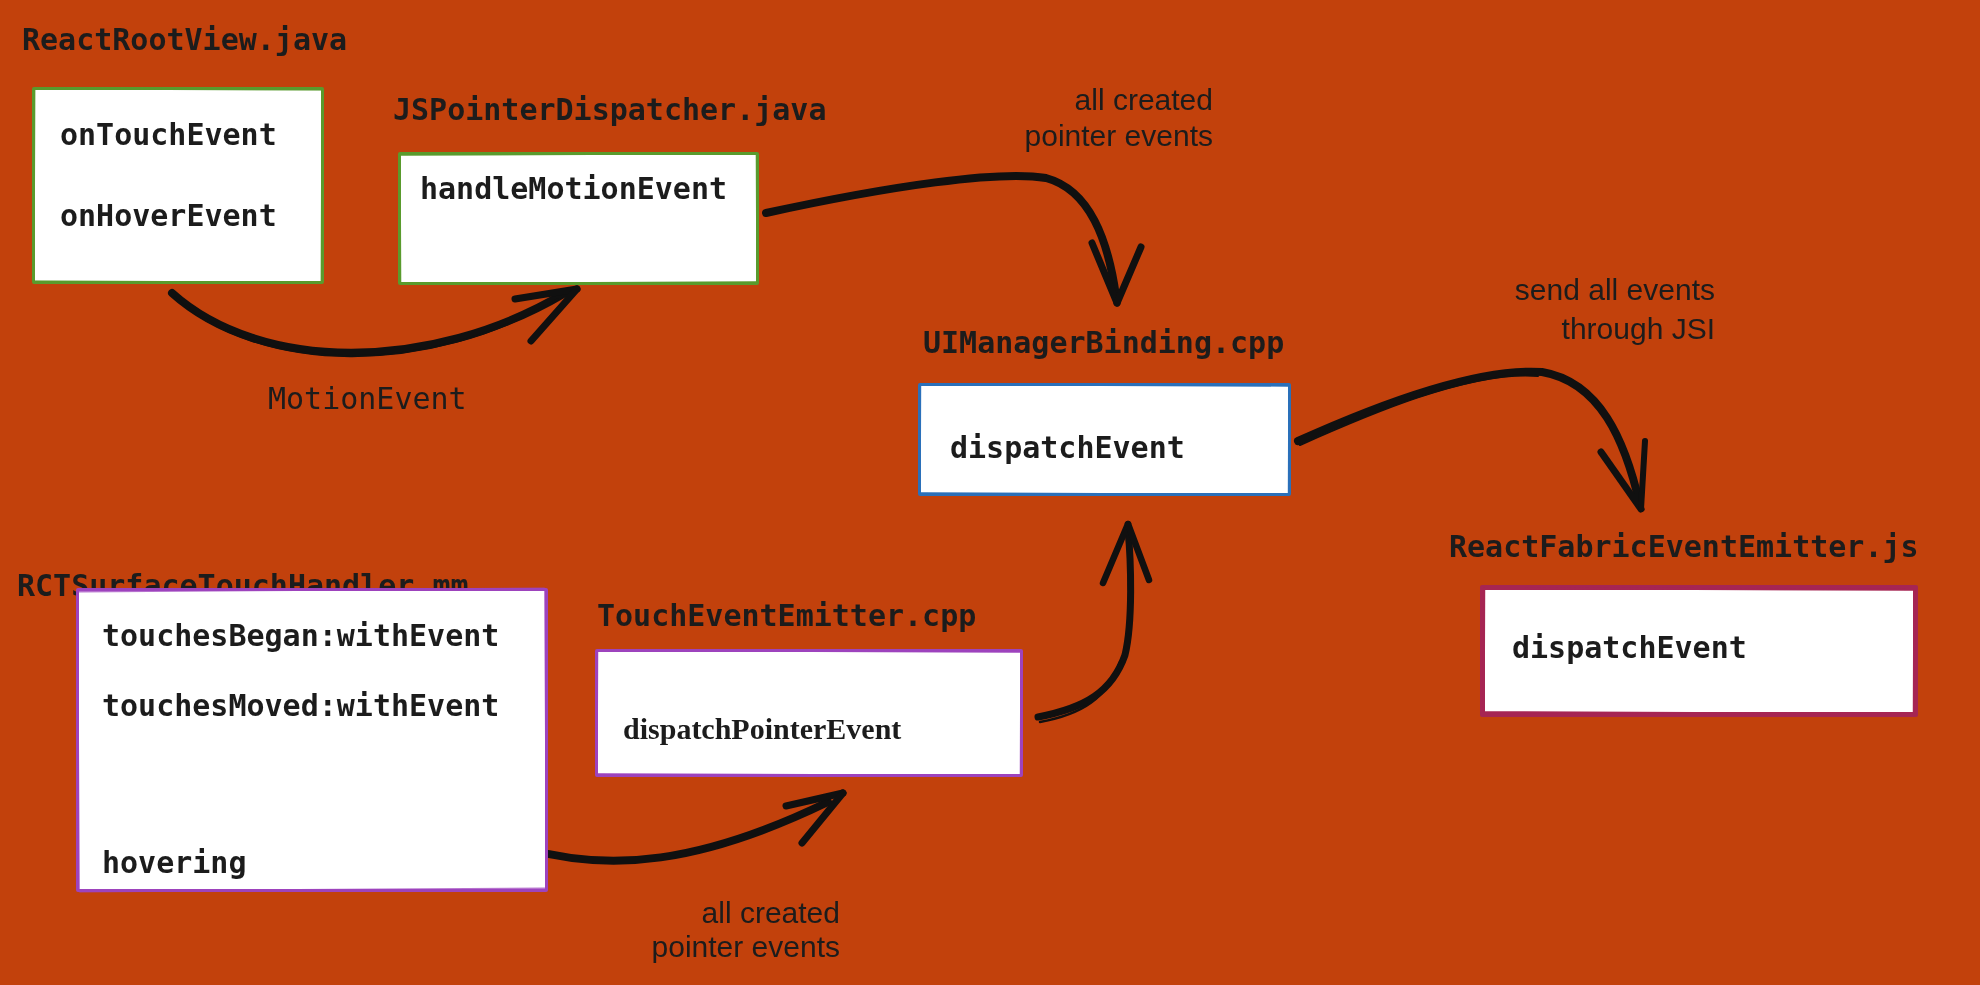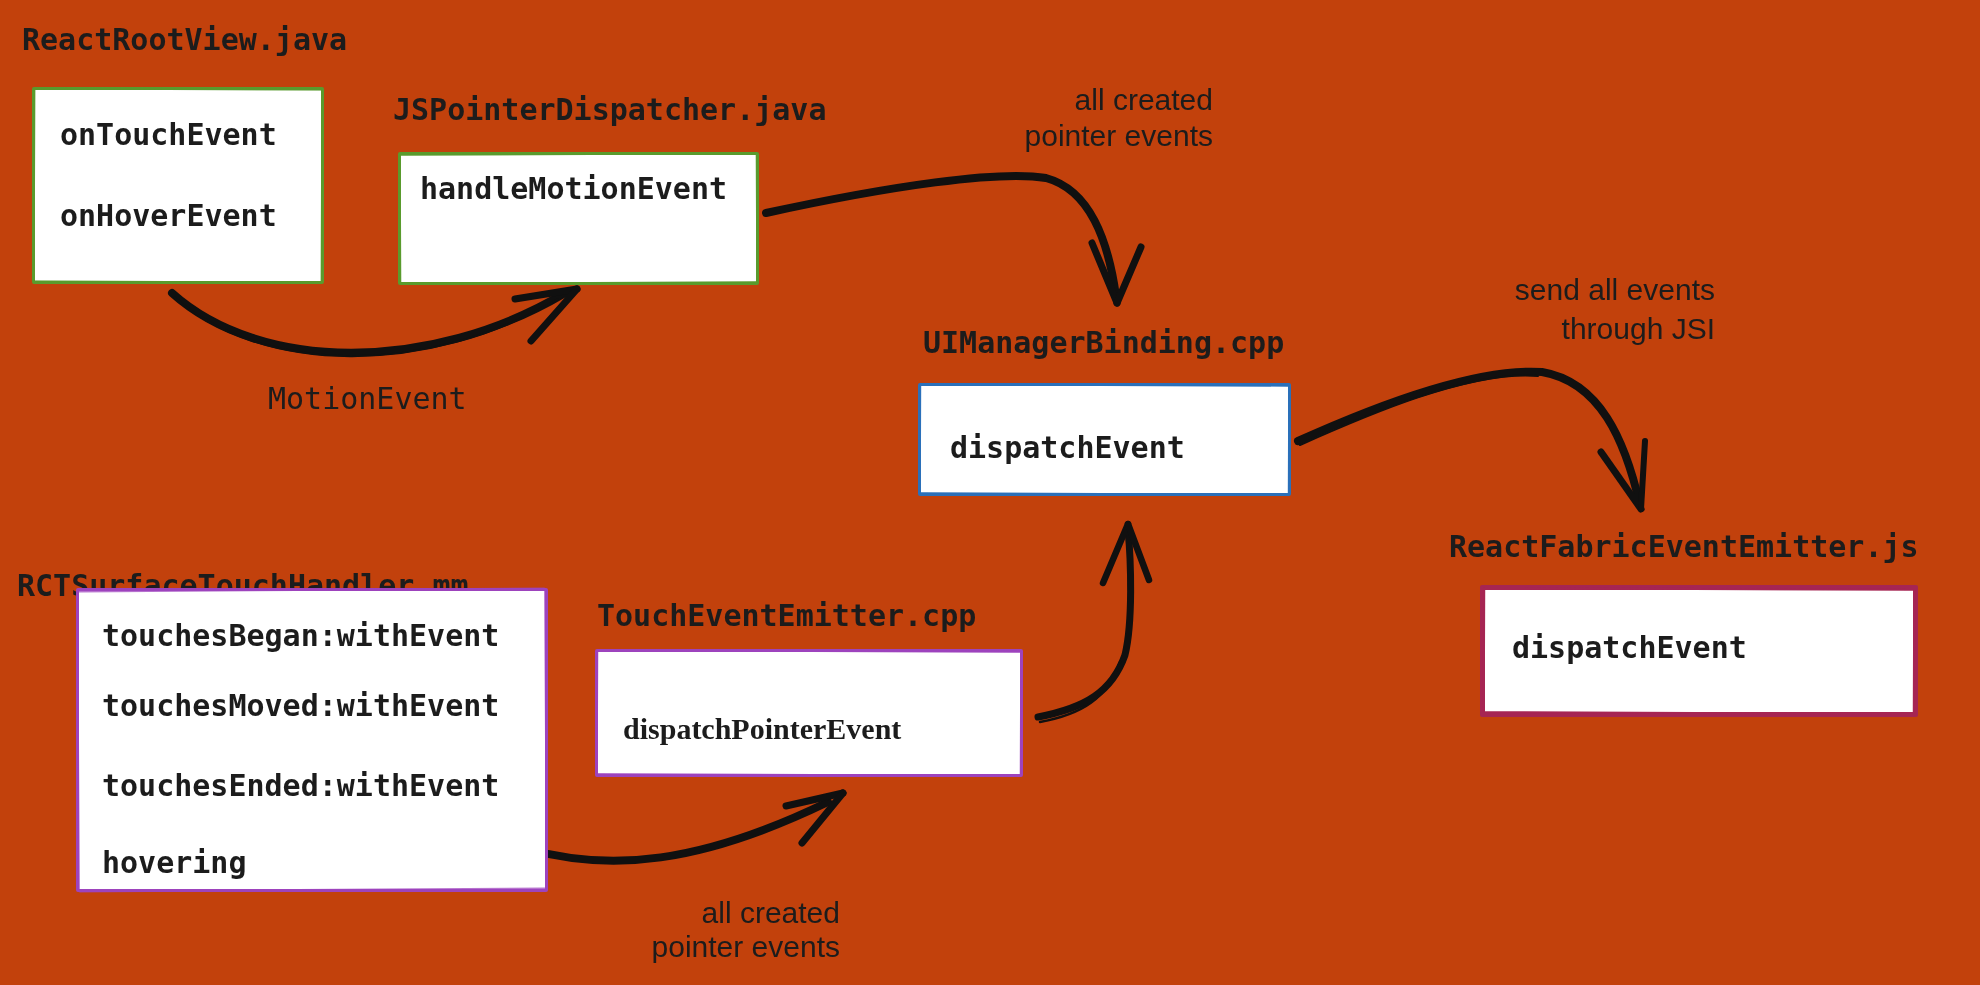--- a/index.html
+++ b/index.html
@@ -126,21 +126,20 @@
     <div class="method" style="left:19px; top:15px;">handleMotionEvent</div>
   </div>
 
   <div class="box" style="left: 918px; top: 383px; width: 367px; height: 107px; border-color: rgb(43, 112, 186);">
     <div class="method" style="left:29px; top:43px;">dispatchEvent</div>
   </div>
 
   <div class="box tilt-l" style="left: 32px; top: 588px; width: 466px; height: 298px; border-color: rgb(157, 67, 189); margin-left: 44px;">
     <div class="method" style="left:23px; top:26px;">touchesBegan:withEvent</div>
     <div class="method" style="left:23px; top:96px;">touchesMoved:withEvent</div>
-    <div class="method" style="left:23px; top:176px;">touchesEnded:withEvent</div>
     <div class="method" style="left:23px; top:253px;">hovering</div>
   </div>
 
   <div class="box" style="left: 595px; top: 649px; width: 422px; height: 122px; border-color: rgb(157, 67, 189);">
     <div class="method" style="left:25px; top:58px;font-family:Liberation Serif, serif;">dispatchPointerEvent</div>
   </div>
 
   <div class="box" style="left: 1480px; top: 585px; width: 428px; height: 122px; border-width: 5px; border-color: rgb(166, 37, 83);">
     <div class="method" style="left:27px; top:39px;">dispatchEvent</div>
   </div>

